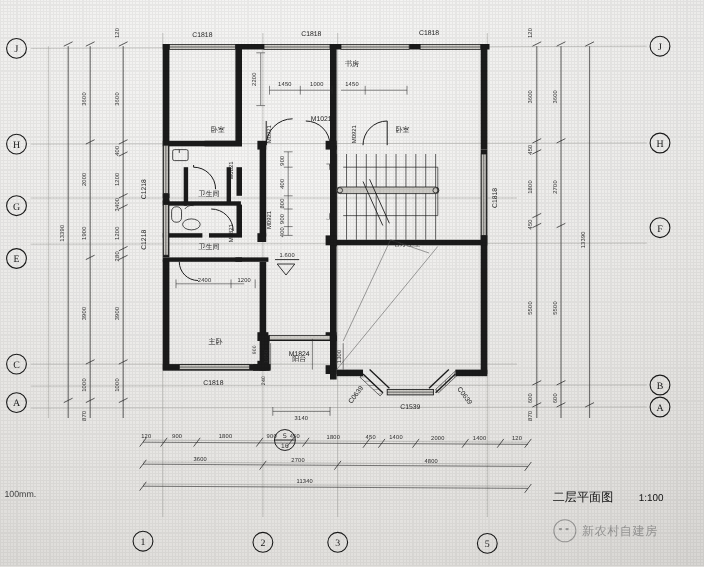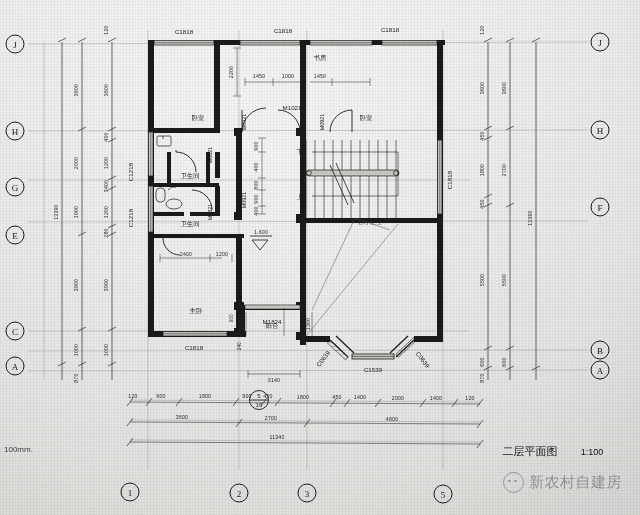--- a/index.html
+++ b/index.html
@@ -70,21 +70,21 @@
     flex:0 0 auto;
   }
   #wmbubble:before,#wmbubble:after{
     content:"";position:absolute;top:6.5px;width:2.6px;height:2.6px;
     border-radius:50%;background:#6e6e6e;
   }
   #wmbubble:before{left:4px;}
   #wmbubble:after{left:10px;}
   #wmtext{
     font-family:"DejaVu Sans", sans-serif;
-    font-size:15px;color:#6b6b6b;letter-spacing:.5px;white-space:nowrap;
+    font-size:11px;color:#6b6b6b;letter-spacing:.5px;white-space:nowrap;
   }
   .noise{
     position:absolute;inset:0;opacity:.045;pointer-events:none;
     background-image:repeating-linear-gradient(0deg, #000 0 1px, transparent 1px 3px),
                      repeating-linear-gradient(90deg, #000 0 1px, transparent 1px 3px);
   }
 </style>
 </head>
 <body>
 

